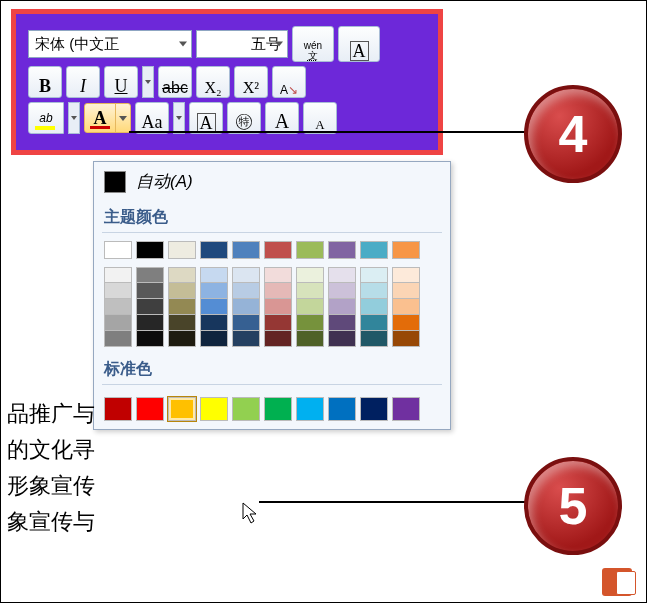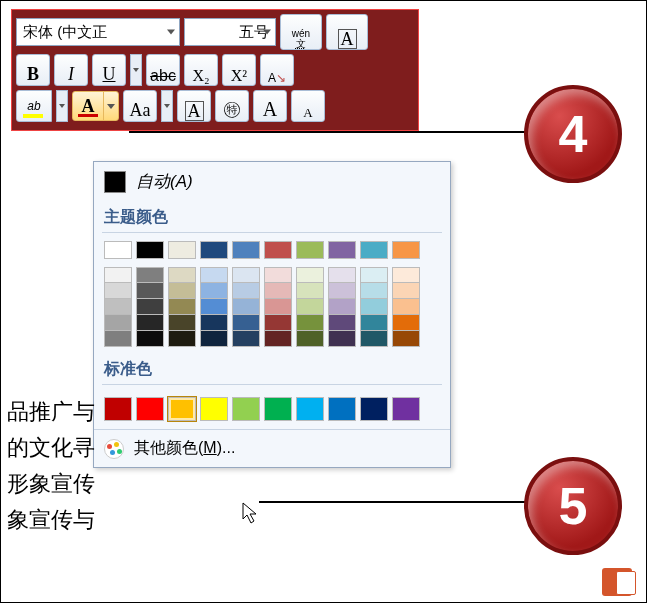--- a/index.html
+++ b/index.html
@@ -10,23 +10,23 @@
     height: 603px;
     position: relative;
     border: 1px solid #000;
     box-sizing: border-box;
   }
   .ribbon {
     position: absolute;
     left: 10px;
     top: 8px;
     width: 398px;
-    background: #7f1d1d;
-    border: 1px solid #ef4444;
-    padding: 4px;
+    background: #6d28d9;
+    border: 5px solid #ef4444;
+    padding: 12px;
   }
   .row { display: flex; align-items: center; gap: 4px; margin-bottom: 4px; }
   .combo {
     background: #fff;
     border: 1px solid #8fa6c2;
     height: 26px;
     display: flex;
     align-items: center;
     padding: 0 6px;
     font-size: 15px;
@@ -91,21 +91,21 @@
   .std-row .sw{height:24px;}
   .more-row{display:flex;align-items:center;gap:10px;padding:8px 10px;border-top:1px solid #c8d4e3;}
   .palette-icon{width:18px;height:18px;border-radius:50%;position:relative;background:#fff;border:1px solid #ccc;}
   .palette-icon::before{content:"";position:absolute;width:5px;height:5px;border-radius:50%;background:#e74c3c;left:2px;top:4px;}
   .palette-icon::after{content:"";position:absolute;width:5px;height:5px;border-radius:50%;background:#f1c40f;left:9px;top:2px;box-shadow:-4px 8px 0 #3498db,3px 7px 0 #2ecc71;}
   .more-lbl{font-size:16px;}
   .u{text-decoration:underline;}
 
   .cursor{position:absolute;left:240px;top:500px;pointer-events:none;}
 
-  .doc-text{position:absolute;left:6px;top:395px;font-size:22px;line-height:36px;font-family:Liberation Mono, monospace;color:#000;}
+  .doc-text{position:absolute;left:6px;top:395px;font-size:22px;line-height:36px;font-family:Liberation Sans, sans-serif;color:#000;}
 
   .badge{
     position:absolute;width:90px;height:90px;border-radius:50%;
     background:radial-gradient(circle at 35% 30%, #d94d4d, #a11818 70%);
     border:4px solid #7a0f0f;color:#fff;display:flex;align-items:center;justify-content:center;
     font-size:52px;font-weight:bold;font-family:"Segoe UI",sans-serif;
     box-shadow:inset 4px 6px 10px rgba(255,255,255,.4);
   }
   .badge.b4{right:24px;top:84px;}
   .badge.b5{right:24px;top:456px;}
@@ -302,26 +302,20 @@
       <div class="sw" style="background: rgb(255, 0, 0);"></div>
       <div class="sw" style="background: rgb(255, 192, 0); outline: rgb(184, 134, 11) solid 1px; box-shadow: rgb(255, 233, 168) 0px 0px 0px 2px inset;"></div>
       <div class="sw" style="background: rgb(255, 255, 0);"></div>
       <div class="sw" style="background: rgb(146, 208, 80);"></div>
       <div class="sw" style="background: rgb(0, 176, 80);"></div>
       <div class="sw" style="background: rgb(0, 176, 240);"></div>
       <div class="sw" style="background: rgb(0, 112, 192);"></div>
       <div class="sw" style="background: rgb(0, 32, 96);"></div>
       <div class="sw" style="background: rgb(112, 48, 160);"></div>
     </div>
-  <div class="more-row">
-    <div class="palette-icon"></div>
-    <div class="more-lbl">
-      <span>其他颜色(</span><span class="u">M</span><span>)...</span>
-    </div>
-  </div>
 </div>
 
 <svg class="cursor" width="20" height="24">
   <polygon points="2,2 2,18 6,14 10,22 13,20 9,13 15,13" fill="#fff" stroke="#000" stroke-width="1"></polygon>
 </svg>
 
 <div class="doc-text">
   <div>品推广与</div>
   <div>的文化寻</div>
   <div>形象宣传</div>

